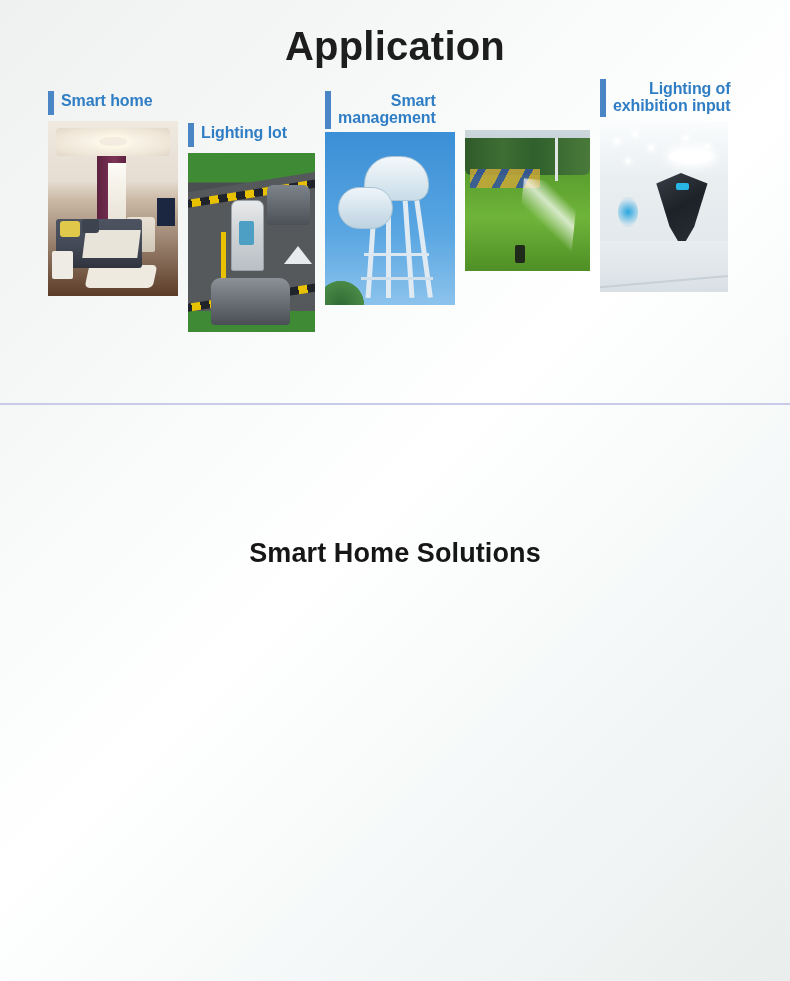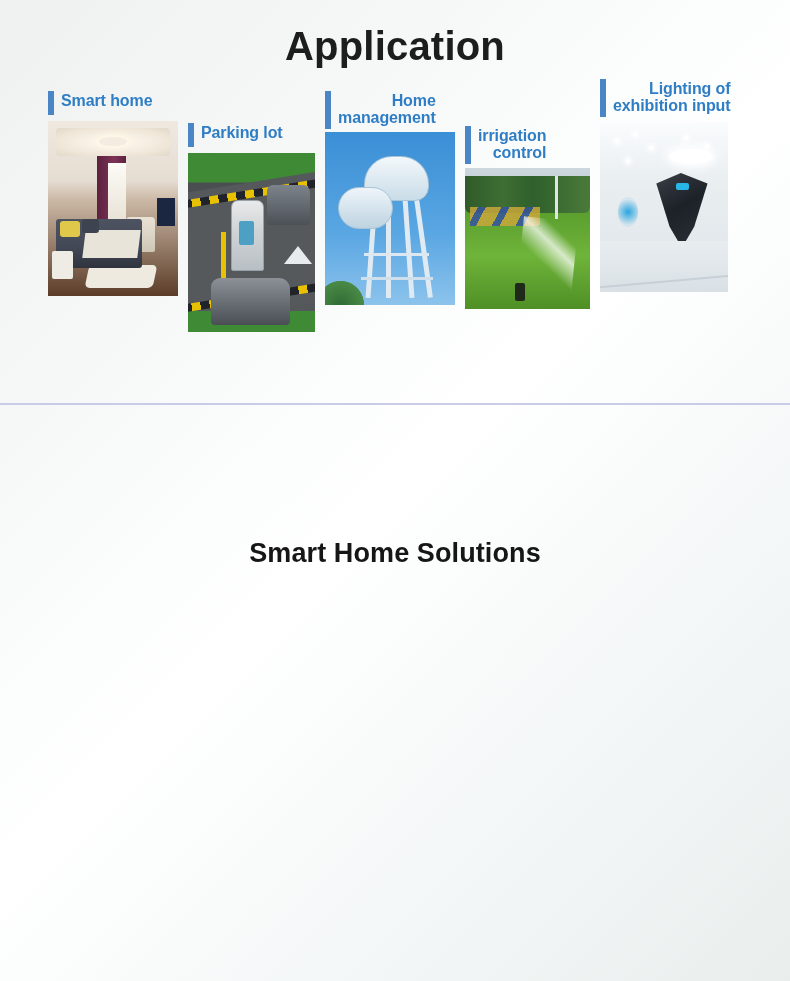--- a/index.html
+++ b/index.html
@@ -215,64 +215,59 @@
             <div class="pillow"></div>
           <div class="pillow2"></div>
             <div class="nstand"></div>
         </div>
       </div>
     </div>
 
     <div class="app-card" style="left:188px; top:32px; width:127px;">
       <div class="card-head">
         <div class="accent-bar" style="height:24px;"></div>
-        <div class="card-label">Parking lot</div>
+        <div class="card-label">Lighting lot</div>
       </div>
       <div class="card-photo" style="height:179px; width:127px;">
         <div class="photo-layer ph-park">
           <div class="road"></div>
             <div class="grass2"></div>
           <div class="stripe s1"></div>
             <div class="stripe s2"></div>
           <div class="booth"></div>
             <div class="gatearm"></div>
           <div class="car1"></div>
             <div class="car2"></div>
             <div class="arrow"></div>
         </div>
       </div>
     </div>
 
     <div class="app-card" style="left:325px; top:0px; width:130px;">
       <div class="card-head">
         <div class="accent-bar" style="height:38px;"></div>
-        <div class="card-label">Home
+        <div class="card-label">Smart
 management</div>
       </div>
       <div class="card-photo" style="height:173px; width:130px; margin-top:3px;">
         <div class="photo-layer ph-water">
           <div class="leg l1"></div>
             <div class="leg l2"></div>
             <div class="leg l3"></div>
             <div class="leg l4"></div>
           <div class="brace"></div>
             <div class="brace2"></div>
           <div class="tank"></div>
             <div class="tank2"></div>
             <div class="bush"></div>
         </div>
       </div>
     </div>
 
     <div class="app-card" style="left:465px; top:35px; width:125px;">
-      <div class="card-head">
-        <div class="accent-bar" style="height:38px;"></div>
-        <div class="card-label">irrigation
-control</div>
-      </div>
       <div class="card-photo" style="height:141px; width:125px; margin-top:4px;">
         <div class="photo-layer ph-irr">
           <div class="trees"></div>
             <div class="stands"></div>
             <div class="pole"></div>
           <div class="spray"></div>
             <div class="head"></div>
         </div>
       </div>
     </div>

